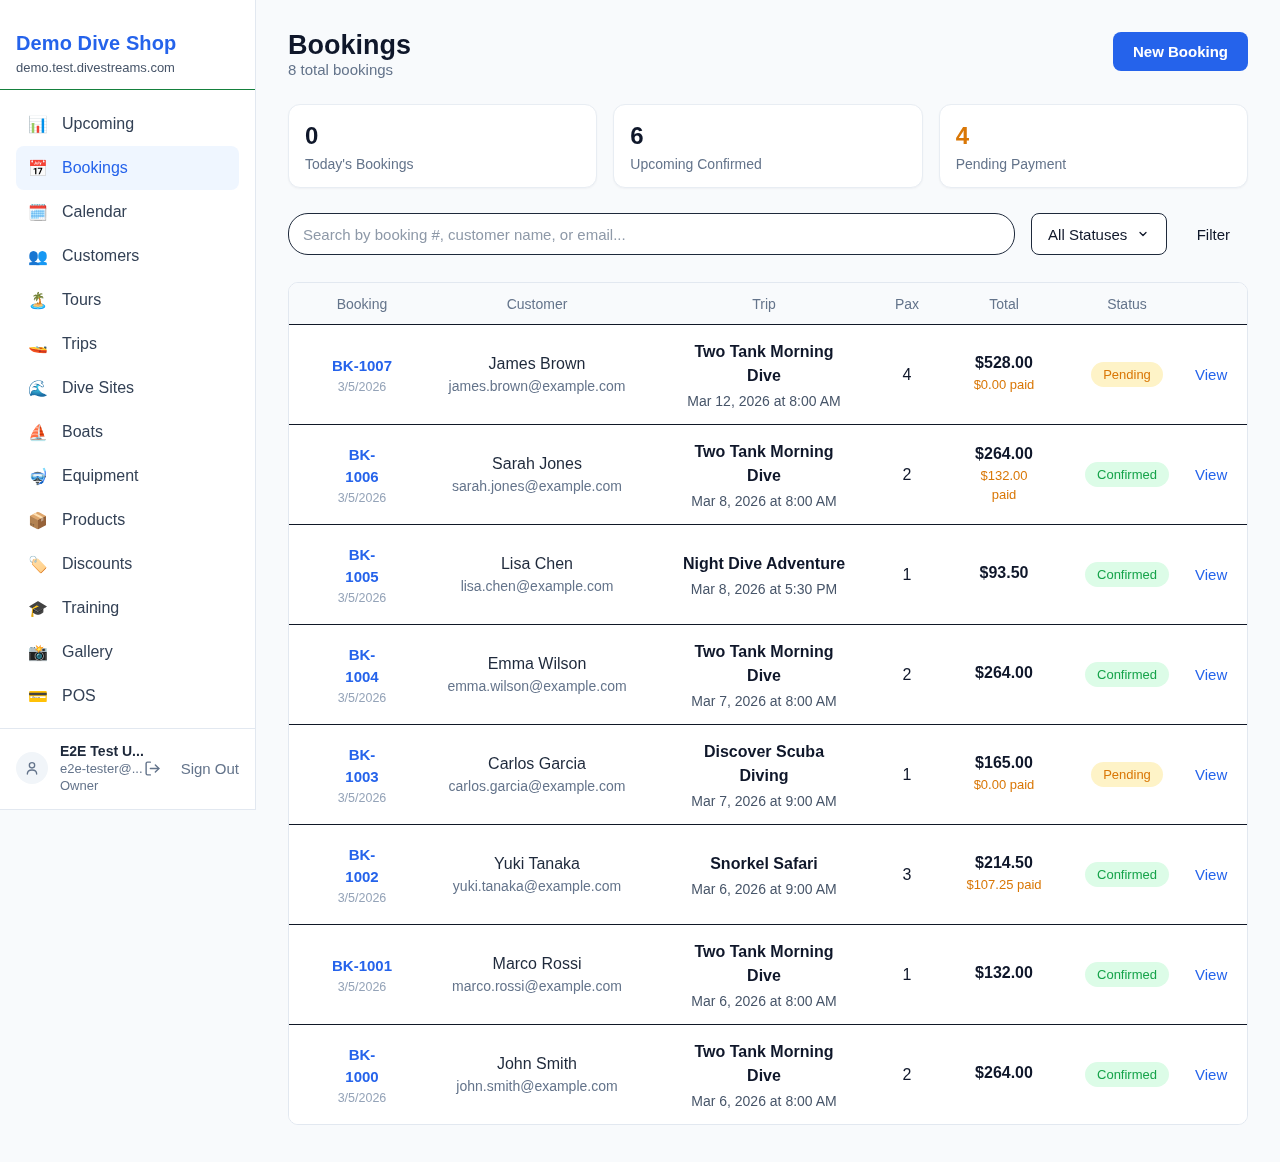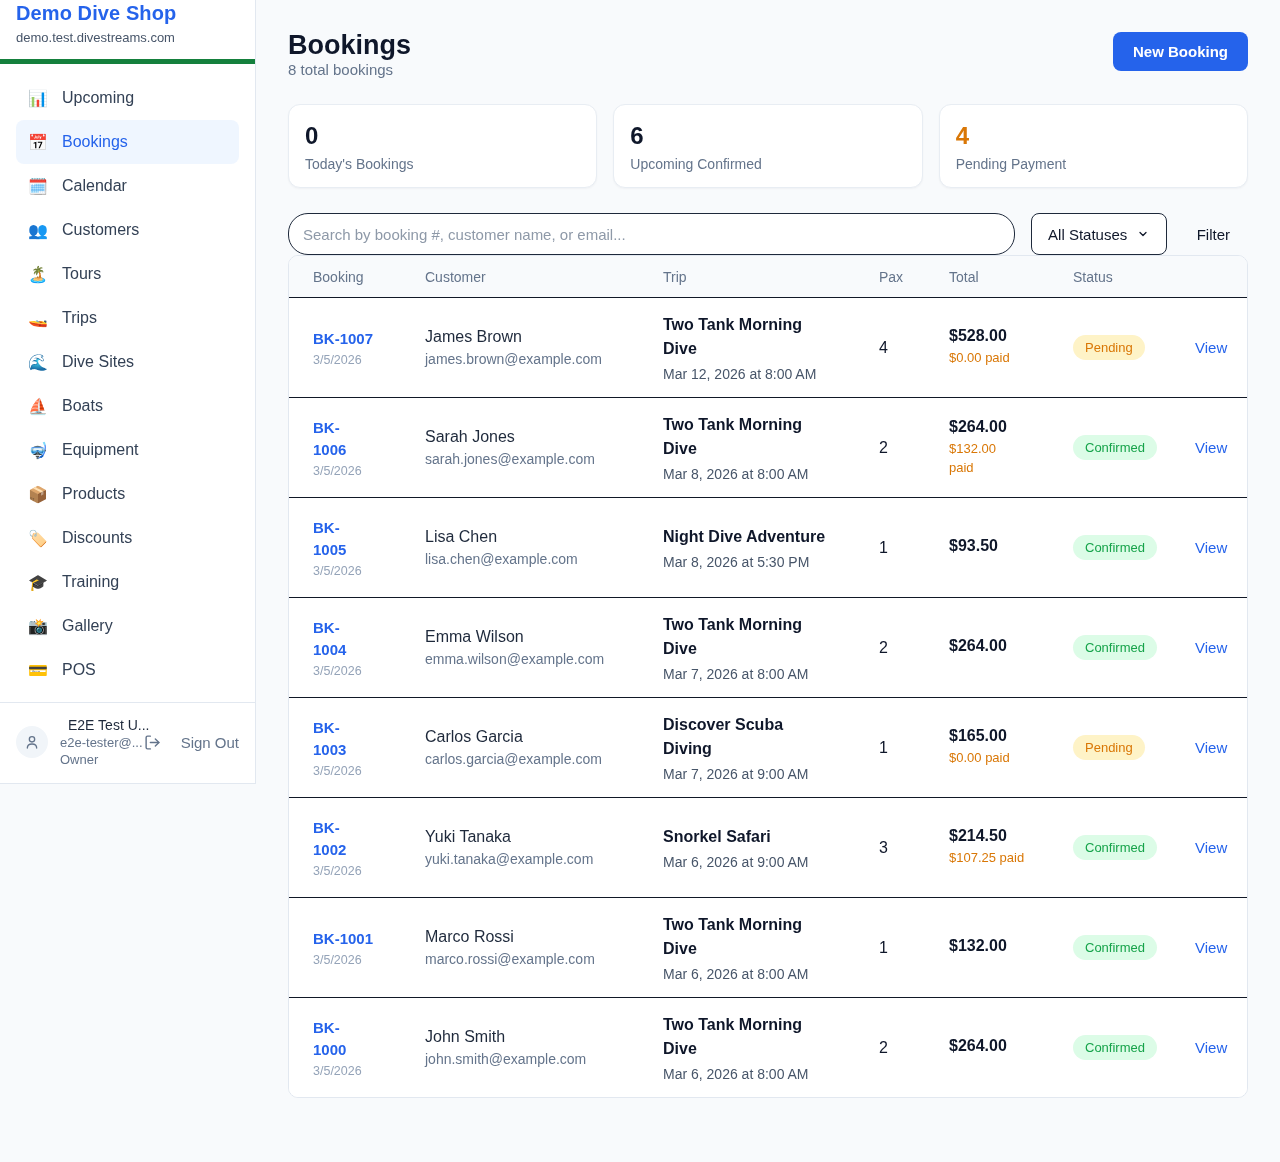--- a/index.html
+++ b/index.html
@@ -12,21 +12,21 @@
     position:relative;
   }
 
   
   .sidebar {
     position:absolute; top:0; left:0; width:256px;
     background:#ffffff;
     border-right:1px solid #e2e8f0;
     border-bottom:1px solid #e2e8f0;
   }
-  .sidebar-header { padding:2px 16px 14px 16px; border-bottom:5px solid #15803d; }
+  .sidebar-header { padding:32px 16px 14px 16px; border-bottom:1px solid #15803d; }
   .shop-name { color:#2563eb; font-size:20px; font-weight:700; letter-spacing:.1px; }
   .shop-domain { color:#475569; font-size:13px; margin-top:5px; }
   .nav { padding:12px 16px 10px 16px; }
   .nav-item {
     display:flex; align-items:center; gap:14px;
     height:44px; padding:0 12px; border-radius:8px;
     font-size:16px; color:#334155; cursor:pointer;
   }
   .nav-item .nav-icon { width:20px; font-size:16px; text-align:center; }
   .nav-item.active { background:#eff6ff; color:#2563eb; }
@@ -34,21 +34,21 @@
     border-top:1px solid #e2e8f0;
     padding:14px 16px 16px 16px;
     display:flex; align-items:center; gap:12px;
   }
   .avatar {
     width:32px; height:32px; border-radius:50%;
     background:#f1f5f9; flex:0 0 auto;
     display:flex; align-items:center; justify-content:center;
   }
   .user-meta { min-width:0; flex:1; }
-  .user-name { font-size:14px; font-weight:400; color:#1e293b; white-space:nowrap;margin-left:8px; }
+  .user-name { font-size:14px; font-weight:700; color:#1e293b; white-space:nowrap; }
   .user-email, .user-role { font-size:13px; color:#64748b; margin-top:2px; white-space:nowrap; }
   .signout {
     display:flex; align-items:center; gap:20px;
     color:#64748b; font-size:15px; white-space:nowrap; cursor:pointer;
     background:none; border:none; font-family:inherit;
   }
 
   
   .main { margin-left:256px; padding:30px 32px 0 32px; }
   .page-header { display:flex; align-items:flex-start; justify-content:space-between; }
@@ -82,22 +82,22 @@
     display:flex; align-items:center; justify-content:center; gap:10px;
     font-size:15px; color:#0f172a; cursor:pointer;
   }
   .filter-btn {
     background:none; border:none; font-family:inherit; cursor:pointer;
     font-size:15px; font-weight:500; color:#0f172a; padding:0 18px; margin-left:12px;
   }
 
   
   .table-card {
-    background:#ffffff;
-    border:1px solid #e2e8f0; border-radius:10px; overflow:hidden;
+    margin-top:27px; background:#ffffff;
+    border:1px solid #e2e8f0; border-radius:10px; overflow:hidden;text-align:center;
   }
   .thead {
     display:grid; grid-template-columns:112px 238px 216px 70px 124px 122px 1fr;
     align-items:center; height:41px; padding:0 20px 0 24px;
     background:#f8fafc; color:#64748b; font-size:14px; font-weight:500;
   }
   .trow {
     display:grid; grid-template-columns:112px 238px 216px 70px 124px 122px 1fr;
     align-items:center; min-height:100px; padding:10px 20px 10px 24px;
     border-top:1px solid #111827; background:#ffffff;

